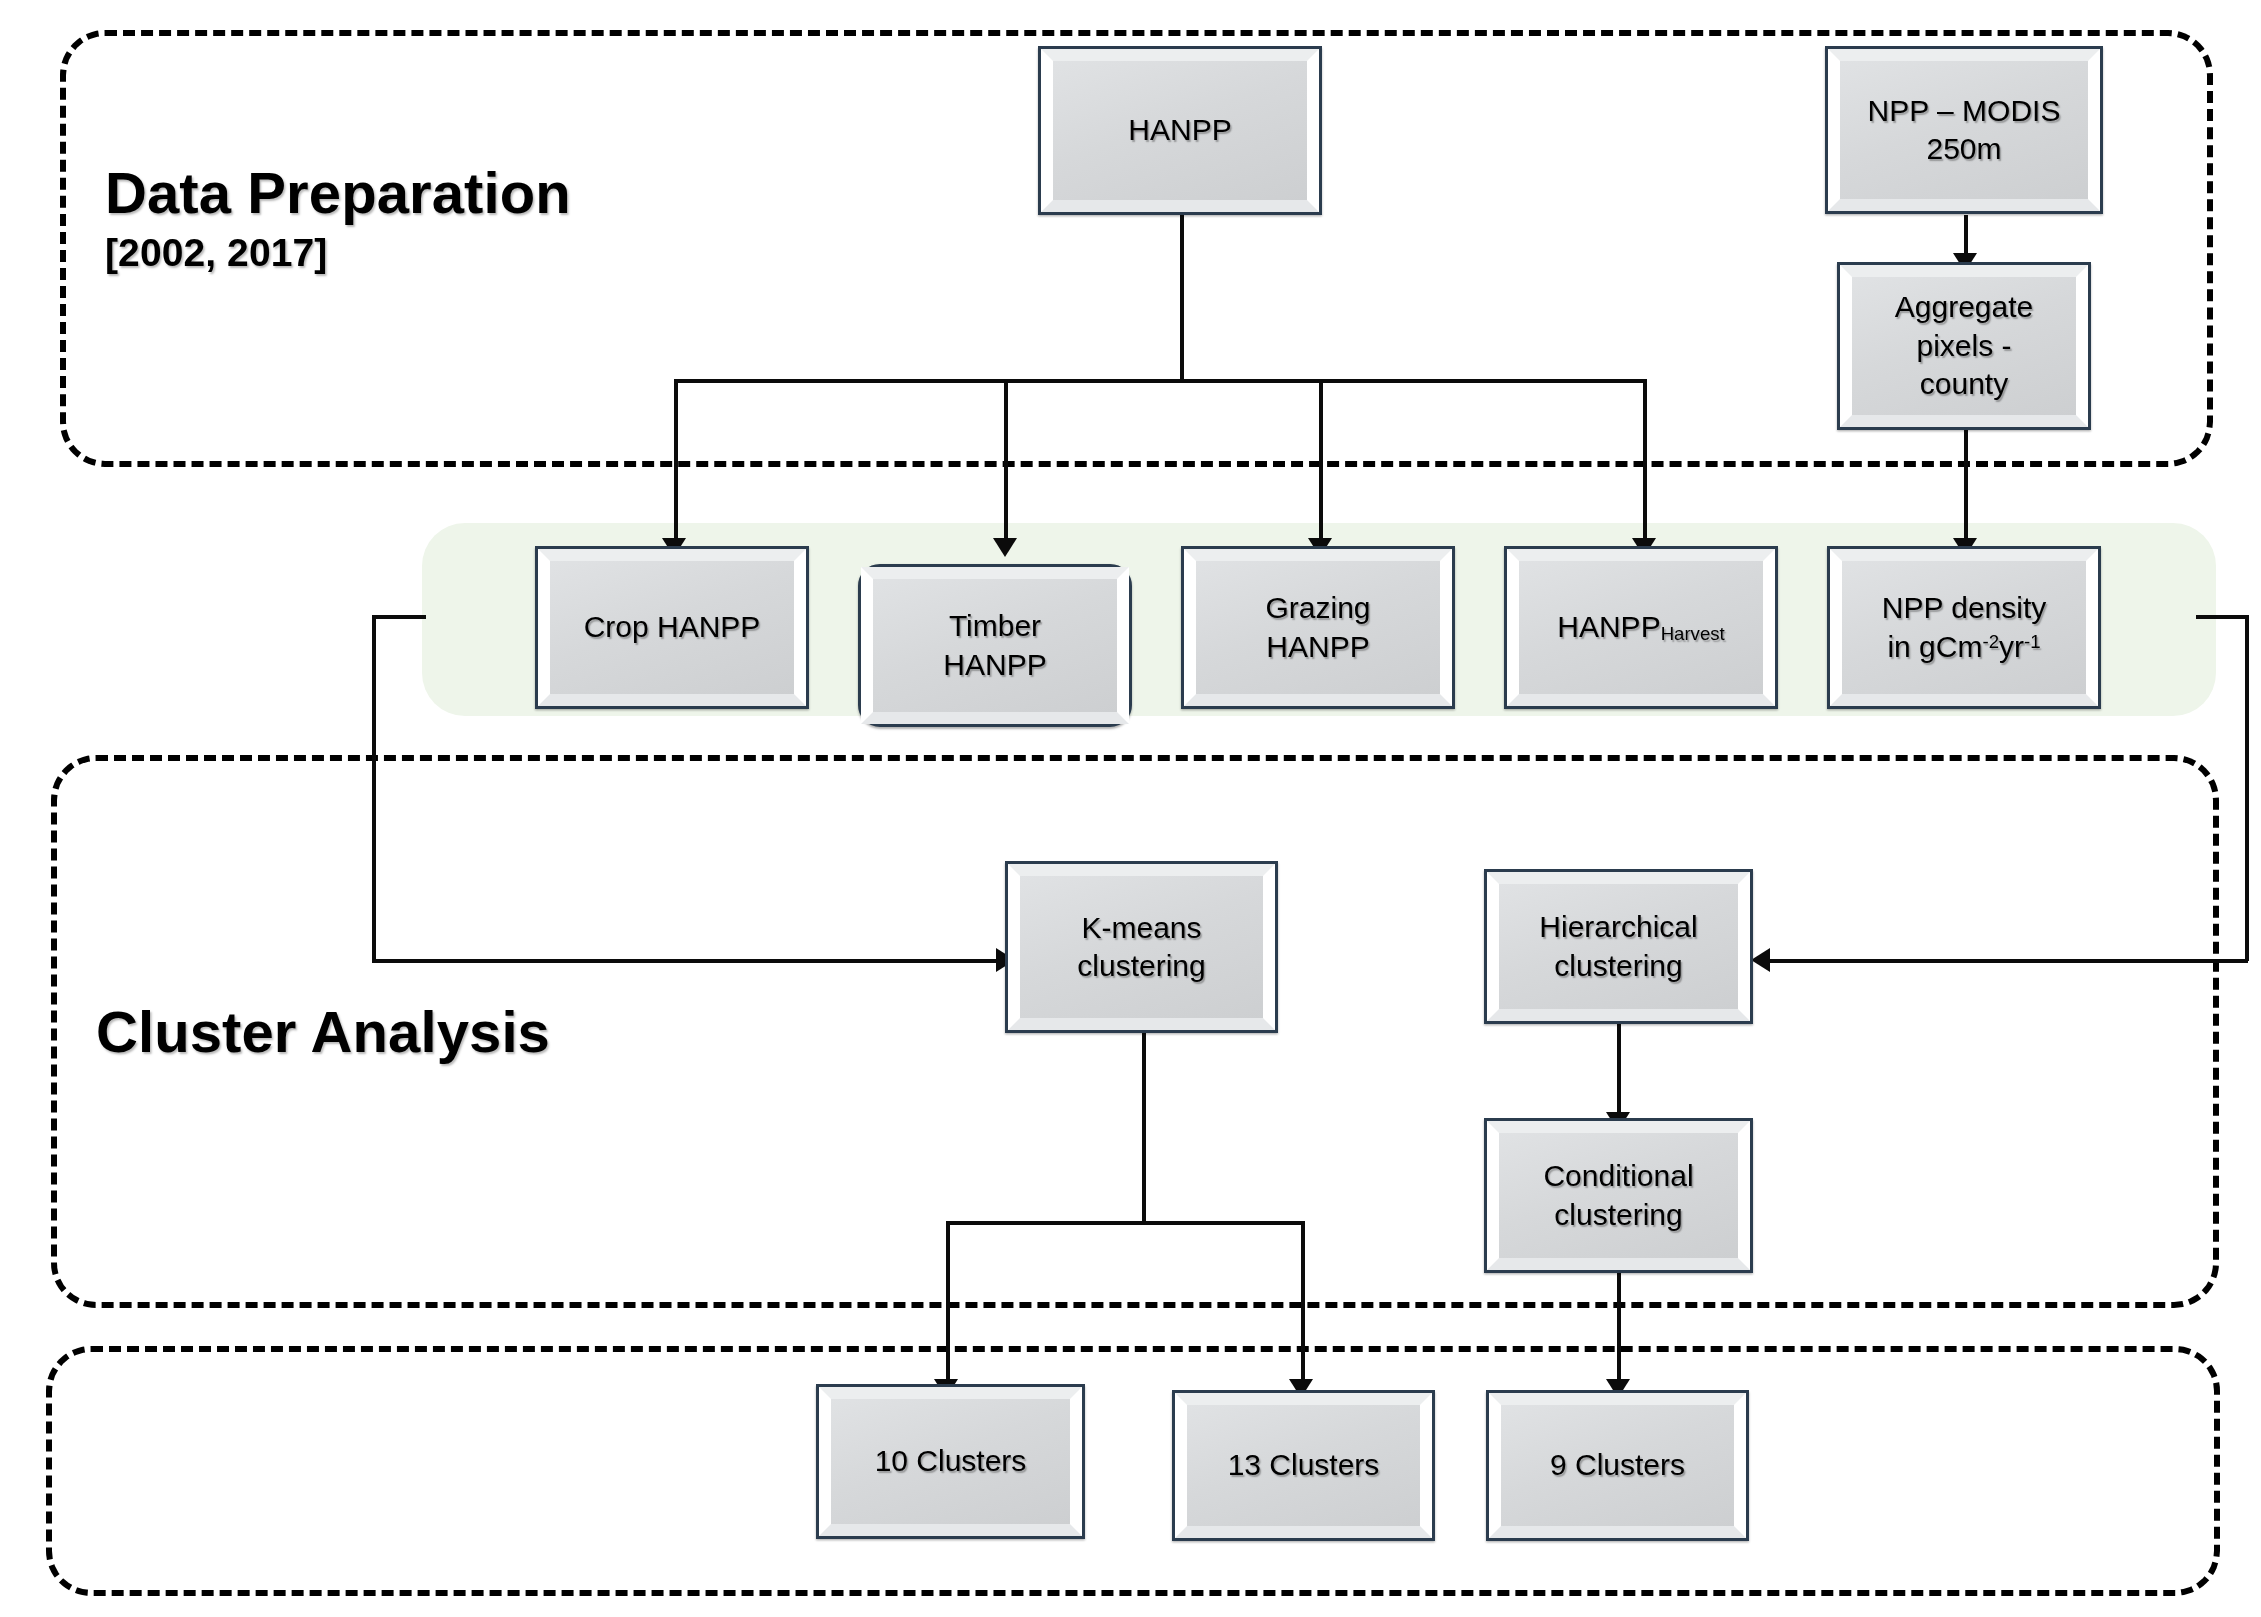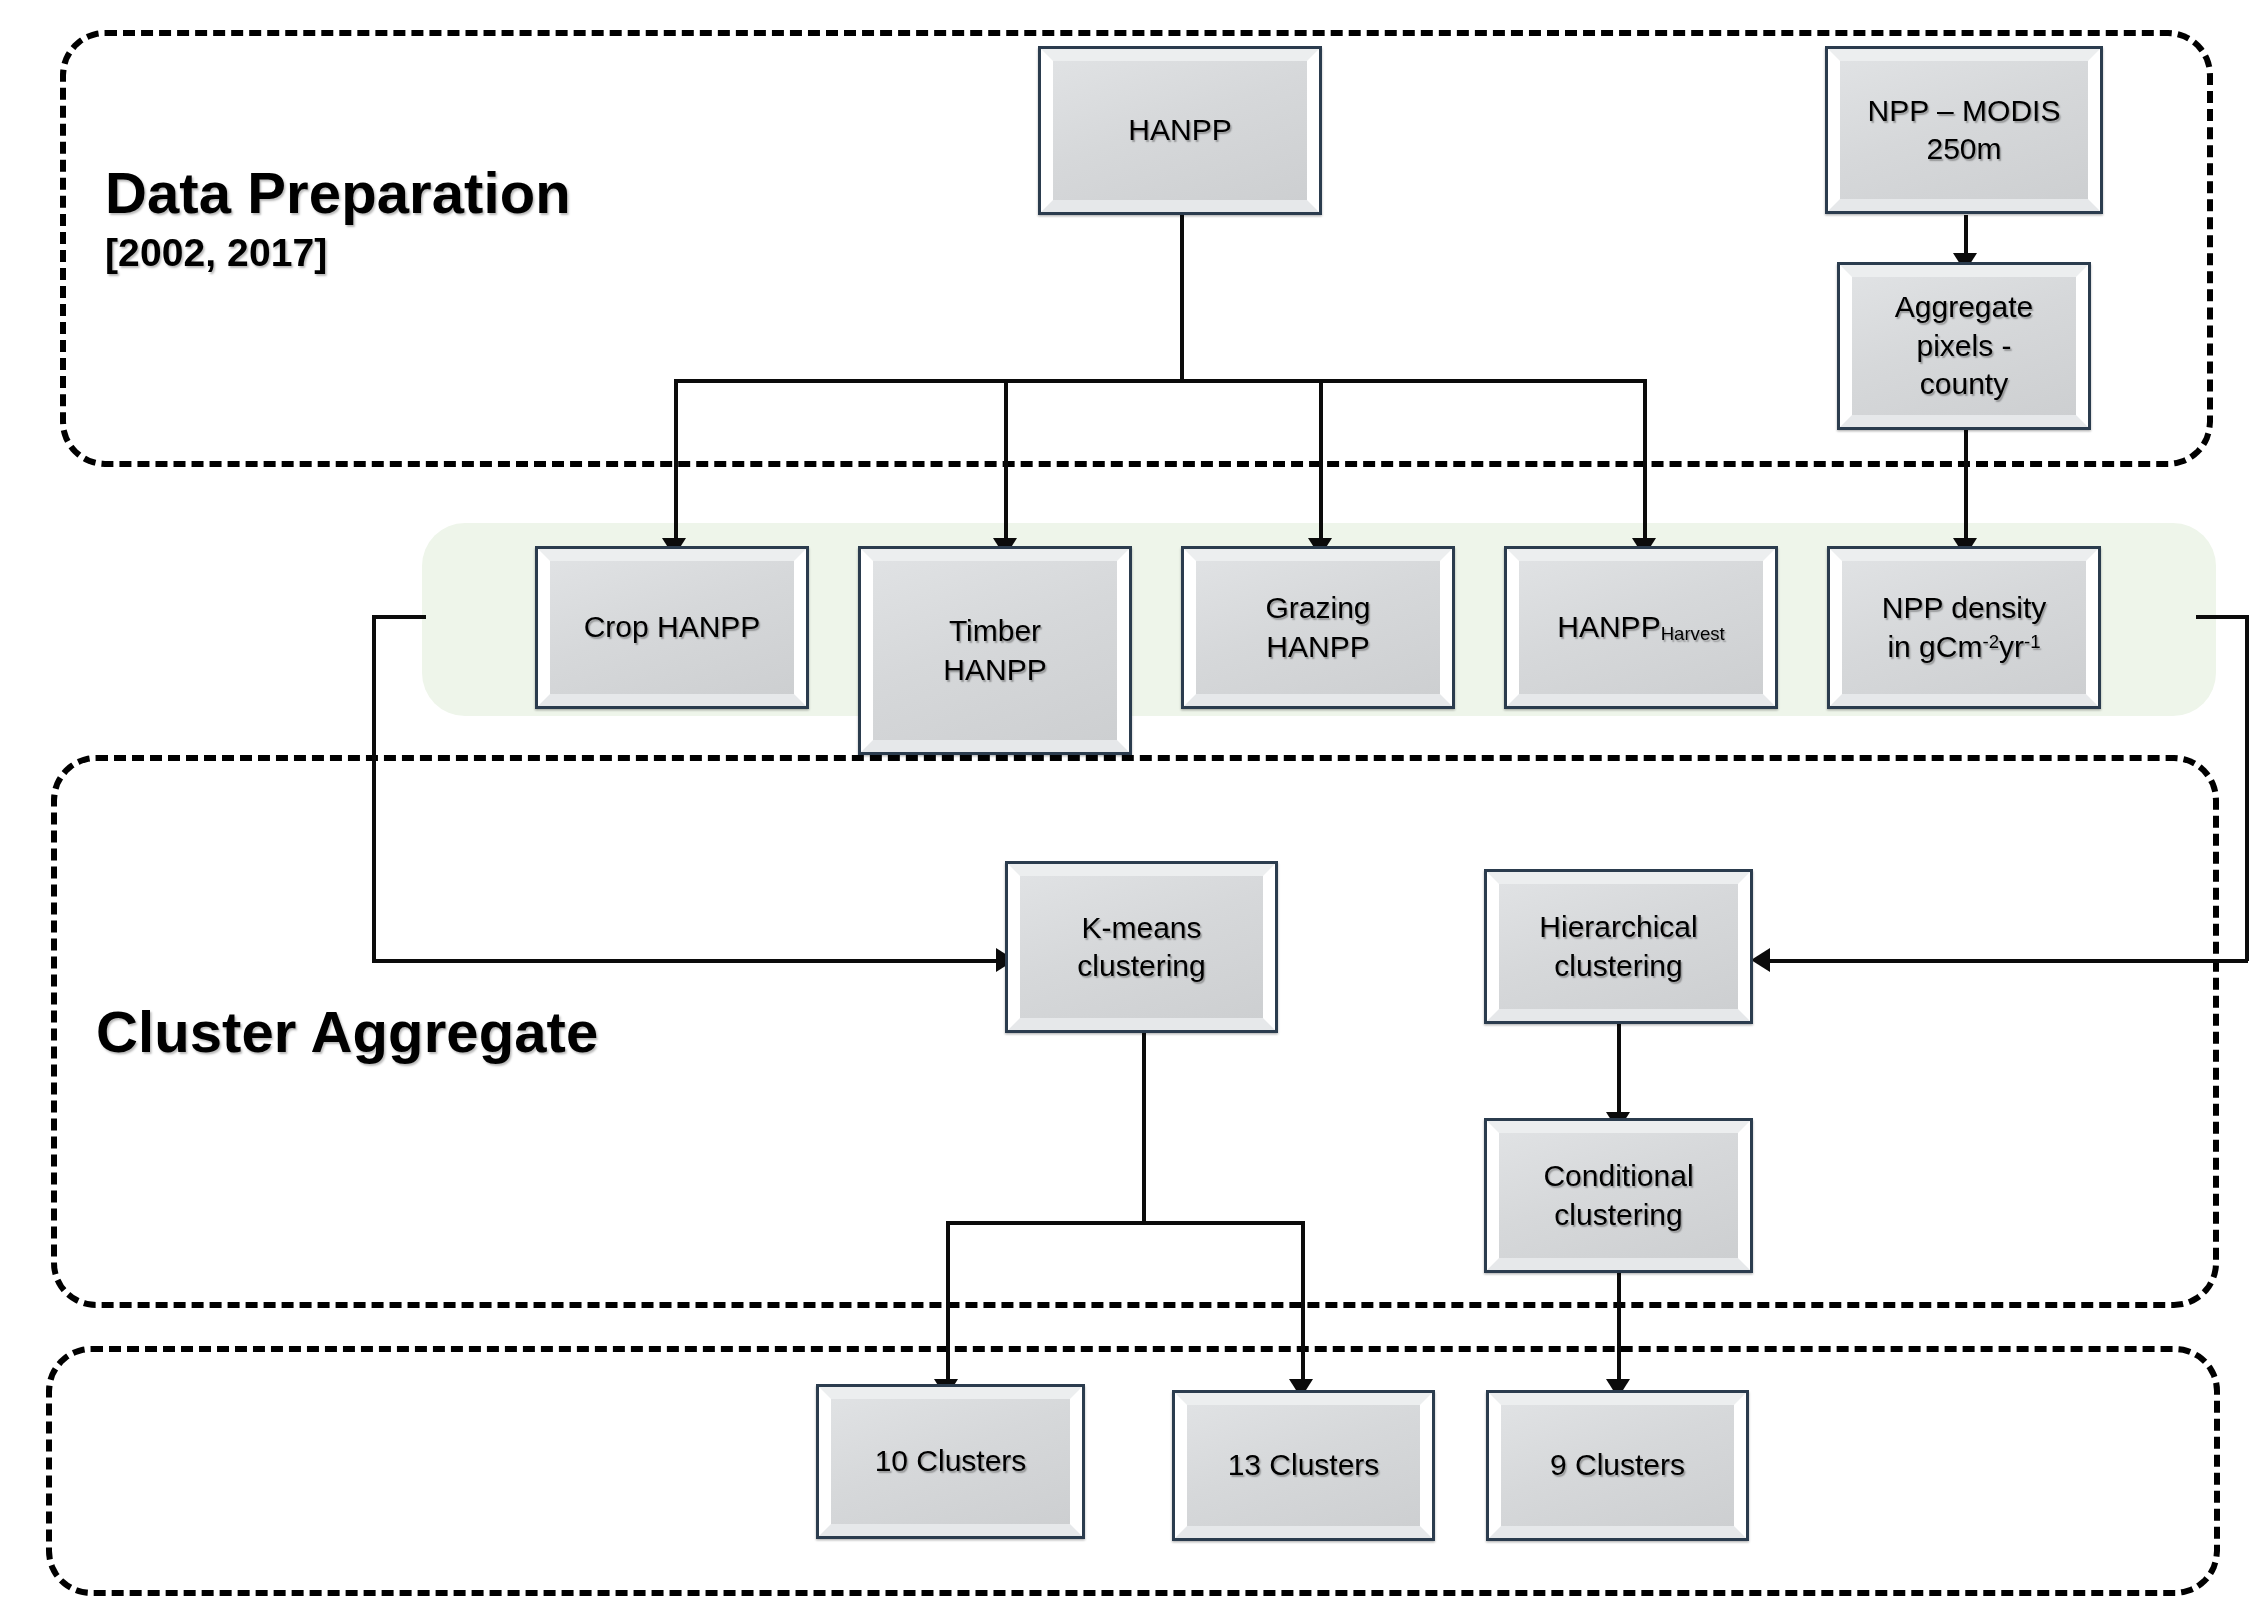--- a/index.html
+++ b/index.html
@@ -119,21 +119,21 @@
   <div class="panel" style="left:51px; top:755px; width:2168px; height:553px;"></div>
 
   <div class="panel" style="left:46px; top:1346px; width:2174px; height:250px;"></div>
 
   <div class="panel-label" style="left:105px; top:163px;">
     <span class="big">Data Preparation</span>
     <span class="sub">[2002, 2017]</span>
   </div>
 
   <div class="panel-label" style="left:96px; top:1002px;">
-    <span class="big">Cluster Aggregate</span>
+    <span class="big">Cluster Analysis</span>
   </div>
 
 
   <div class="green-band" style="left:422px; top:523px; width:1794px; height:193px;"></div>
 
   <div class="wire v" style="left:1180px; top:215px; height:166px;"></div>
 
   <div class="wire h" style="left:674px; top:379px; width:972px;"></div>
 
   <div class="wire v" style="left:674px; top:379px; height:161px;"></div>
@@ -199,21 +199,21 @@
       <span>pixels -</span><br>
       <span>county</span>
     </span>
   </div>
 
   <div class="node" style="left:535px; top:546px; width:274px; height:163px;">
     <span class="bevel"></span>
     <span class="lbl">Crop HANPP</span>
   </div>
 
-  <div class="node" style="left:858px; top:546px; width:274px; height:209px;">
+  <div class="node" style="left:858px; top:564px; width:274px; height:163px;border-radius:22px;">
     <span class="bevel"></span>
     <span class="lbl">
       <span>Timber</span><br>
       <span>HANPP</span>
     </span>
   </div>
 
   <div class="node" style="left:1181px; top:546px; width:274px; height:163px;">
     <span class="bevel"></span>
     <span class="lbl">

